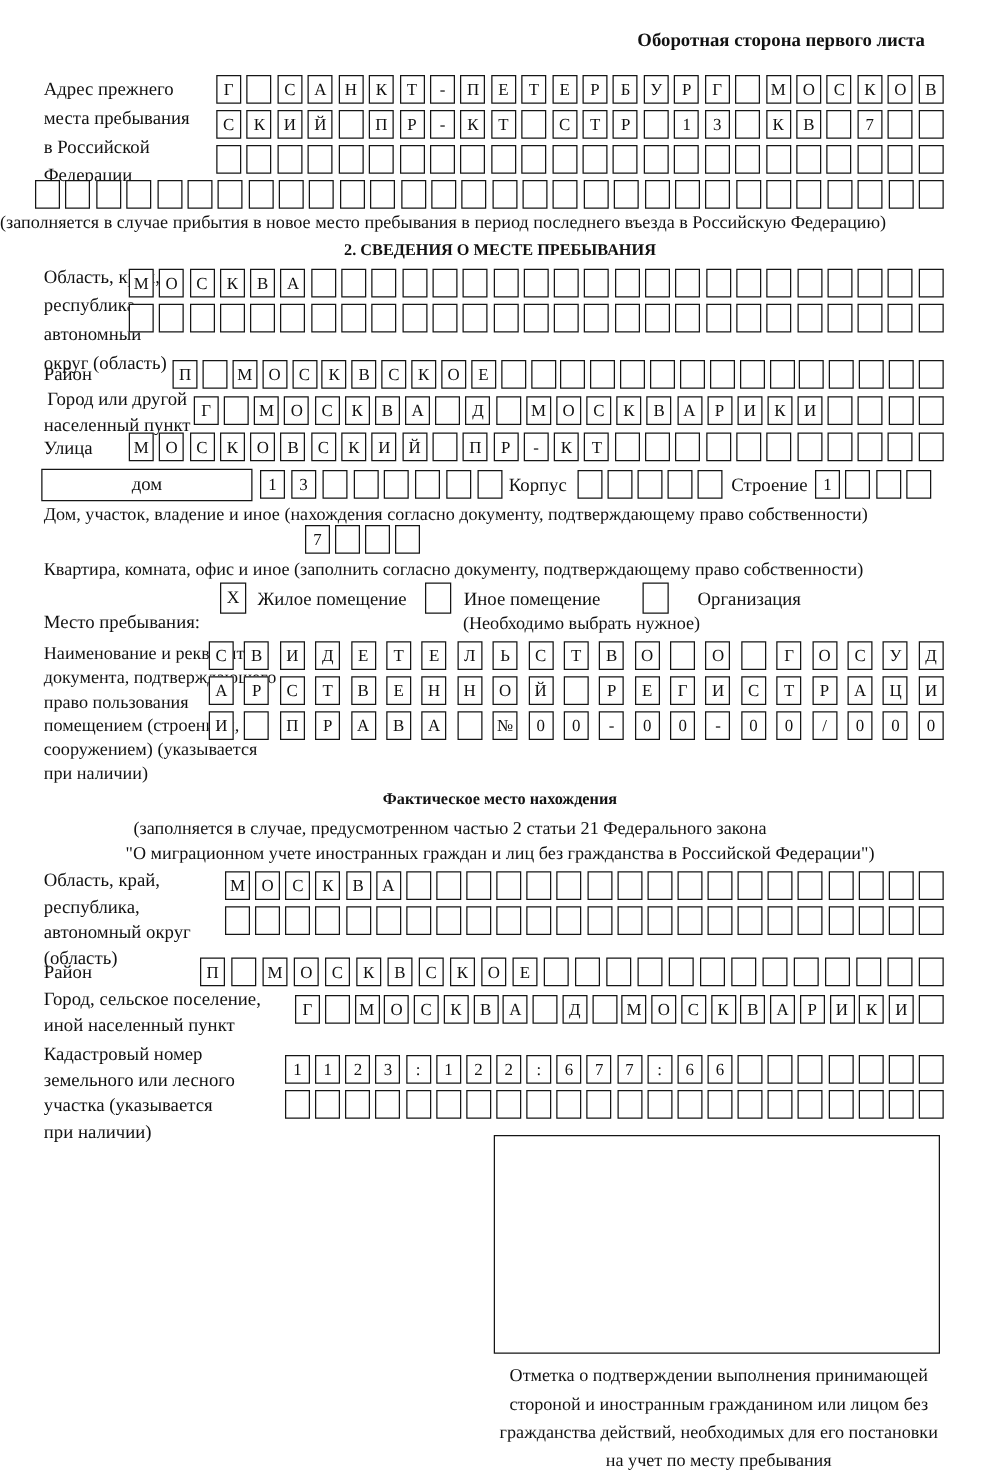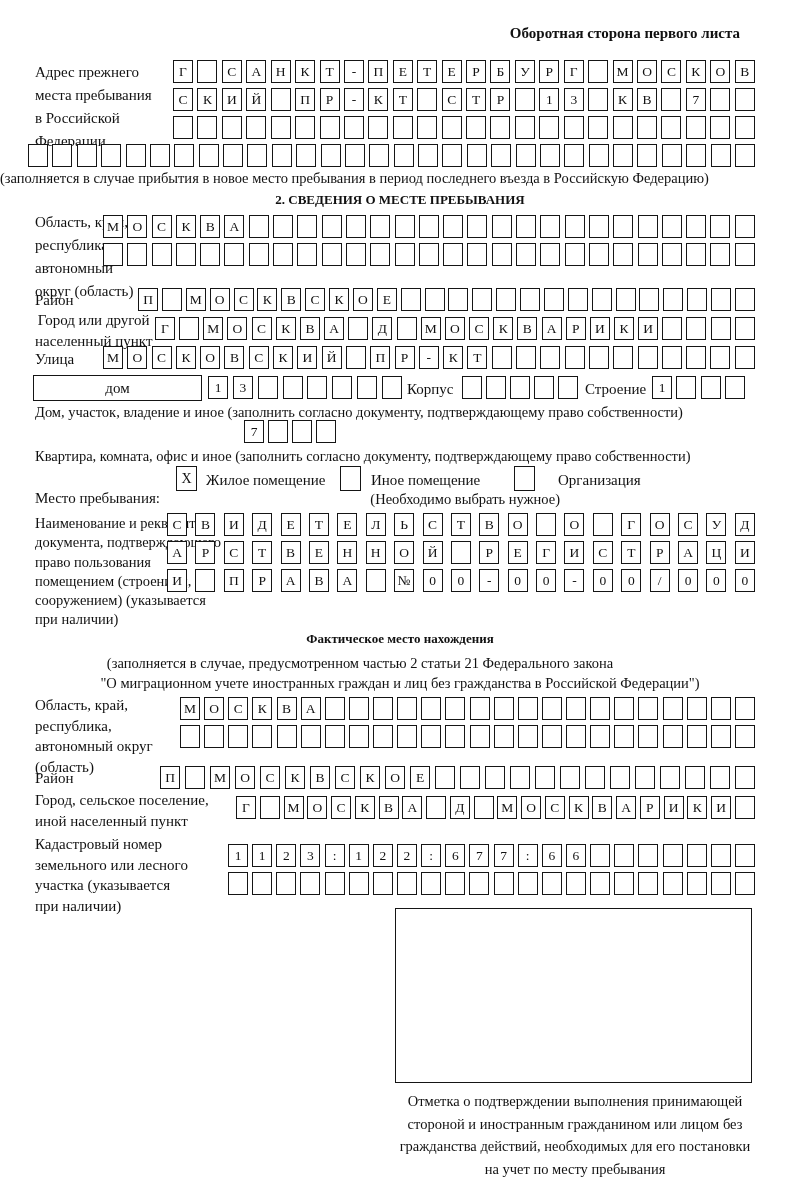--- a/index.html
+++ b/index.html
@@ -325,21 +325,21 @@
       <span class="cell"></span>
       <span class="cell"></span>
     </div>
   <div class="pos lbl" style="left:585px;top:378px;">Строение</div>
   <div class="cellrow" style="left:652px;top:376px;width:93px;">
       <span class="cell">1</span>
       <span class="cell"></span>
       <span class="cell"></span>
       <span class="cell"></span>
     </div>
-  <div class="pos sm" style="left:35px;top:404px;">Дом, участок, владение и иное (заполнить согласно документу, подтверждающему право собственности)</div>
+  <div class="pos sm" style="left:35px;top:404px;">Дом, участок, владение и иное (нахождения согласно документу, подтверждающему право собственности)</div>
 
   <div class="cellrow" style="left:244px;top:420px;width:92px;">
       <span class="cell">7</span>
       <span class="cell"></span>
       <span class="cell"></span>
       <span class="cell"></span>
     </div>
   <div class="pos sm" style="left:35px;top:448px;">Квартира, комната, офис и иное (заполнить согласно документу, подтверждающему право собственности)</div>
 
   <div class="pos lbl" style="left:35px;top:487px;">Место пребывания:</div>

